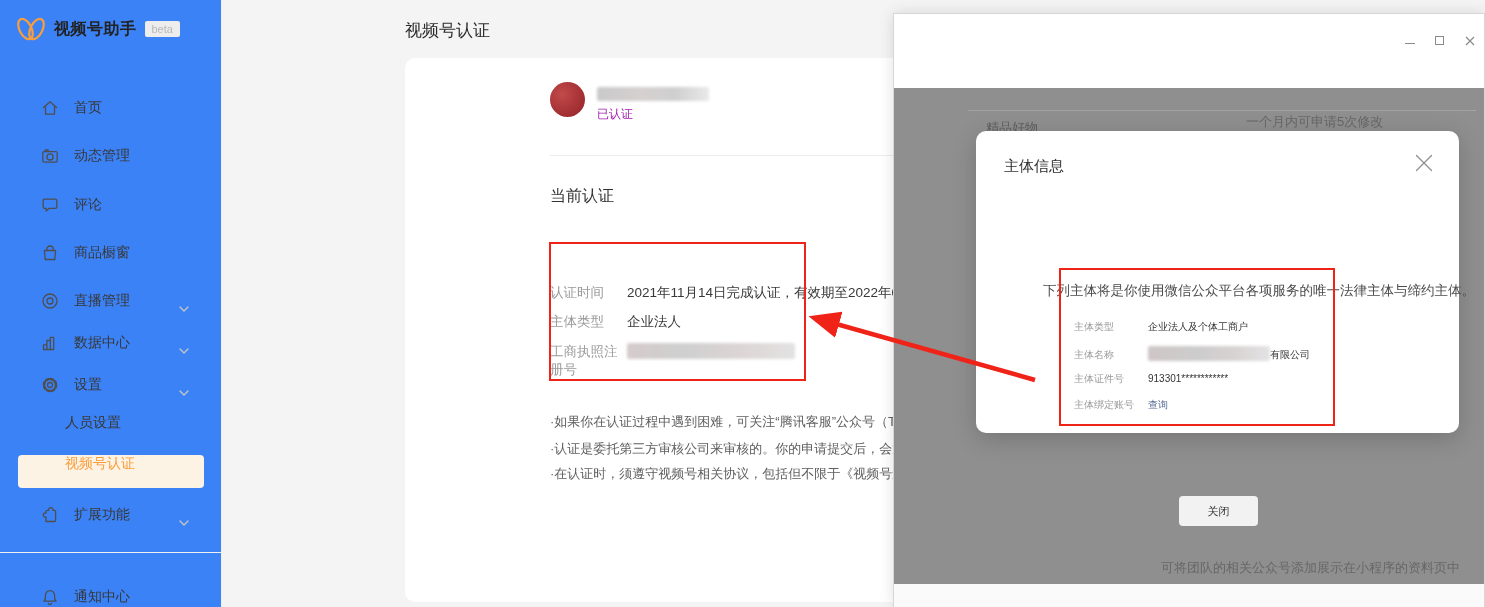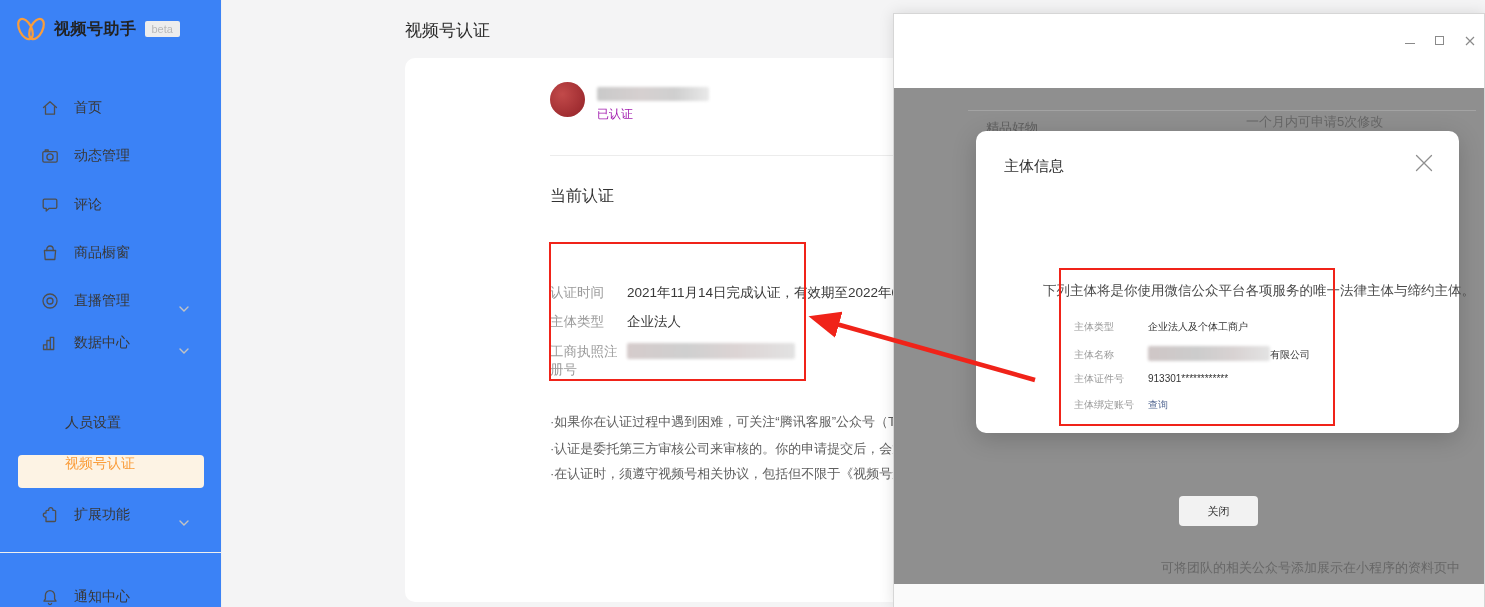--- a/index.html
+++ b/index.html
@@ -184,20 +184,34 @@
         </svg>
     </span>
     <span class="nav-label">数据中心</span>
     <span class="nav-chevron">
       <svg width="10" height="6" viewBox="0 0 10 6">
           <path d="M1 1 L5 5 L9 1"></path>
         </svg>
     </span>
   </div>
 
+  <div class="nav-item" style="top:369px">
+    <span class="nav-icon">
+      <svg width="18" height="18" viewBox="0 0 18 18">
+          <circle cx="9" cy="9" r="6" stroke-width="2.6" stroke-dasharray="2.5 2.2"></circle>
+          <circle cx="9" cy="9" r="2.5"></circle>
+        </svg>
+    </span>
+    <span class="nav-label">设置</span>
+    <span class="nav-chevron">
+      <svg width="10" height="6" viewBox="0 0 10 6">
+          <path d="M1 1 L5 5 L9 1"></path>
+        </svg>
+    </span>
+  </div>
 
   <div class="sub-item" style="top:414px">
     <span>人员设置</span>
   </div>
   <div class="sub-item active" style="top:455px">
     <span>视频号认证</span>
   </div>
 
   <div class="nav-item" style="top:499px">
     <span class="nav-icon">

